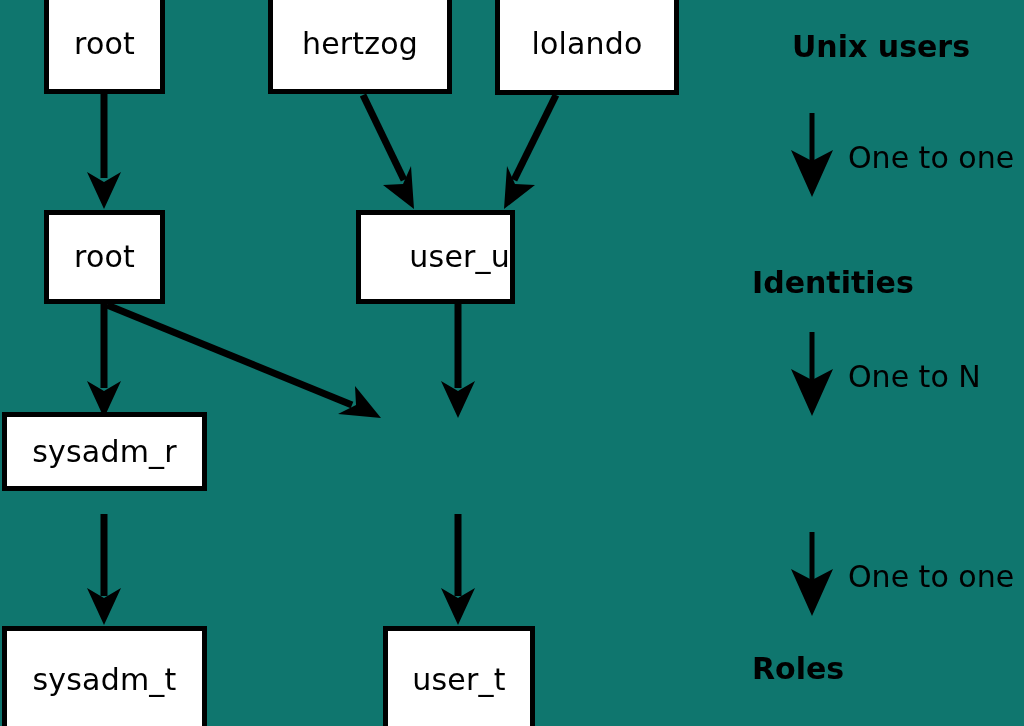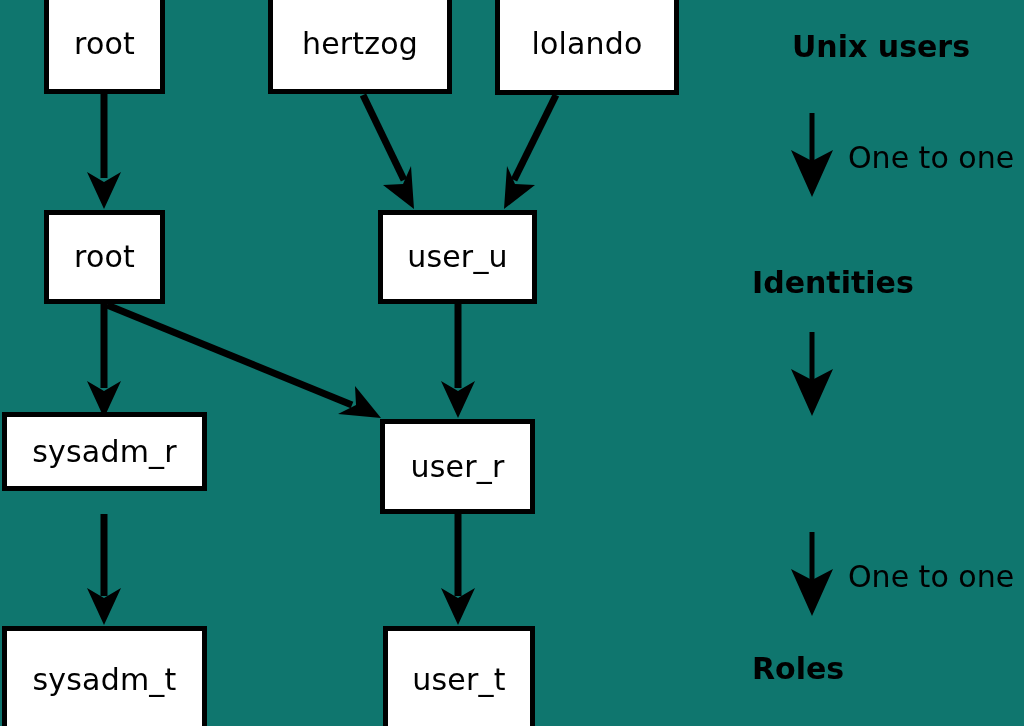--- a/index.html
+++ b/index.html
@@ -134,46 +134,44 @@
   </div>
 
   <div class="node-box" style="left:495px; top:-7px; width:184px; height:102px;">
     <span>lolando</span>
   </div>
 
   <div class="node-box" style="left:44px; top:210px; width:121px; height:94px;">
     <span>root</span>
   </div>
 
-  <div class="node-box" style="left:378px; top:210px; width:159px; height:94px;">
+  <div class="node-box" style="left:356px; top:210px; width:159px; height:94px;justify-content:flex-end;">
     <span>user_u</span>
   </div>
 
   <div class="node-box" style="left:2px; top:412px; width:205px; height:79px;">
     <span>sysadm_r</span>
   </div>
 
-  <div class="node-box" style="left:380px; top:419px; width:155px; height:95px;">
-    <span>user_r</span>
-  </div>
 
   <div class="node-box" style="left:2px; top:626px; width:205px; height:107px;">
     <span>sysadm_t</span>
   </div>
 
   <div class="node-box" style="left:383px; top:626px; width:152px; height:107px;">
     <span>user_t</span>
   </div>
 
   <div class="legend-label" style="left:752px; top:29px;margin-left:40px;">Unix users</div>
 
 
   <div class="legend-label two-line" style="left:752px; top:264px;">Identities</div>
 
 
   <div class="legend-label" style="left:752px; top:651px;">Roles</div>
 
   <div class="edge-note" style="left:848px; top:143px;">One to one</div>
 
+  <div class="edge-note" style="left:848px; top:362px;">One to N</div>
 
   <div class="edge-note" style="left:848px; top:562px;">One to one</div>
 
 </div>
 
 </body></html>

